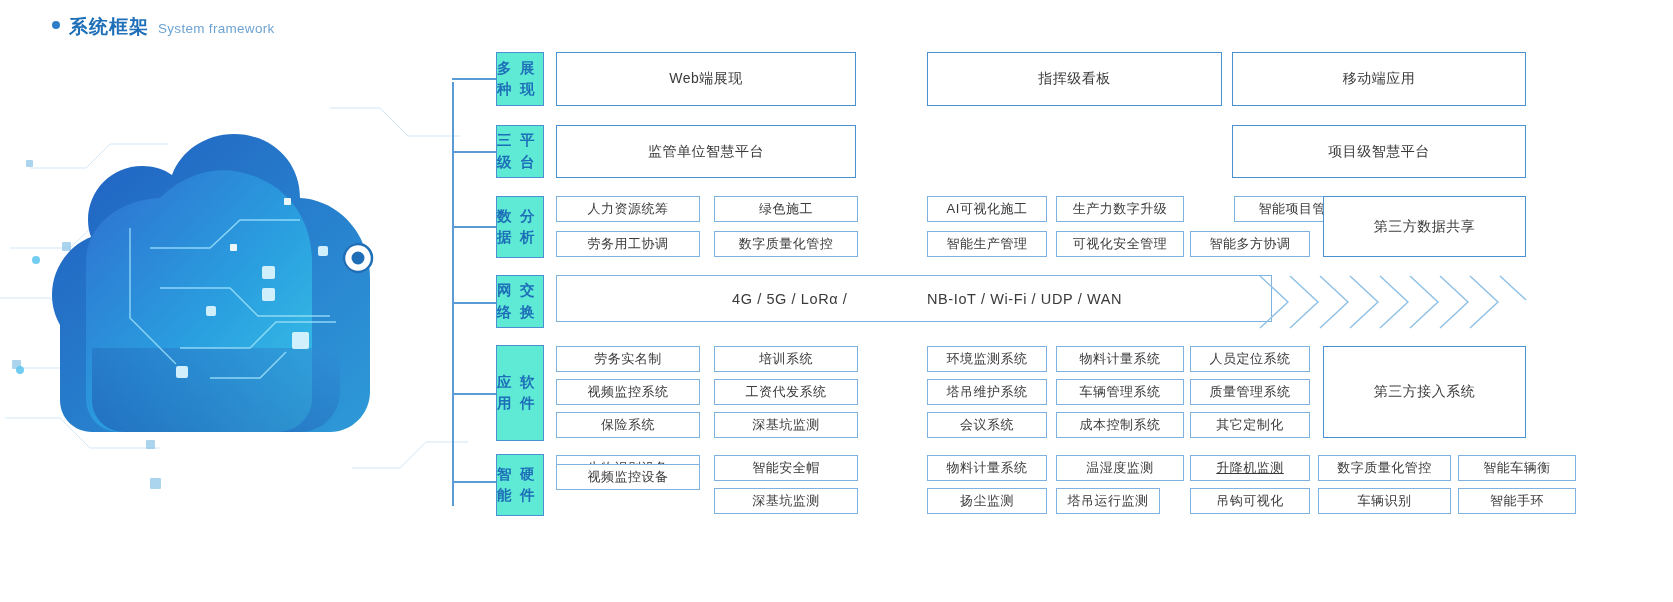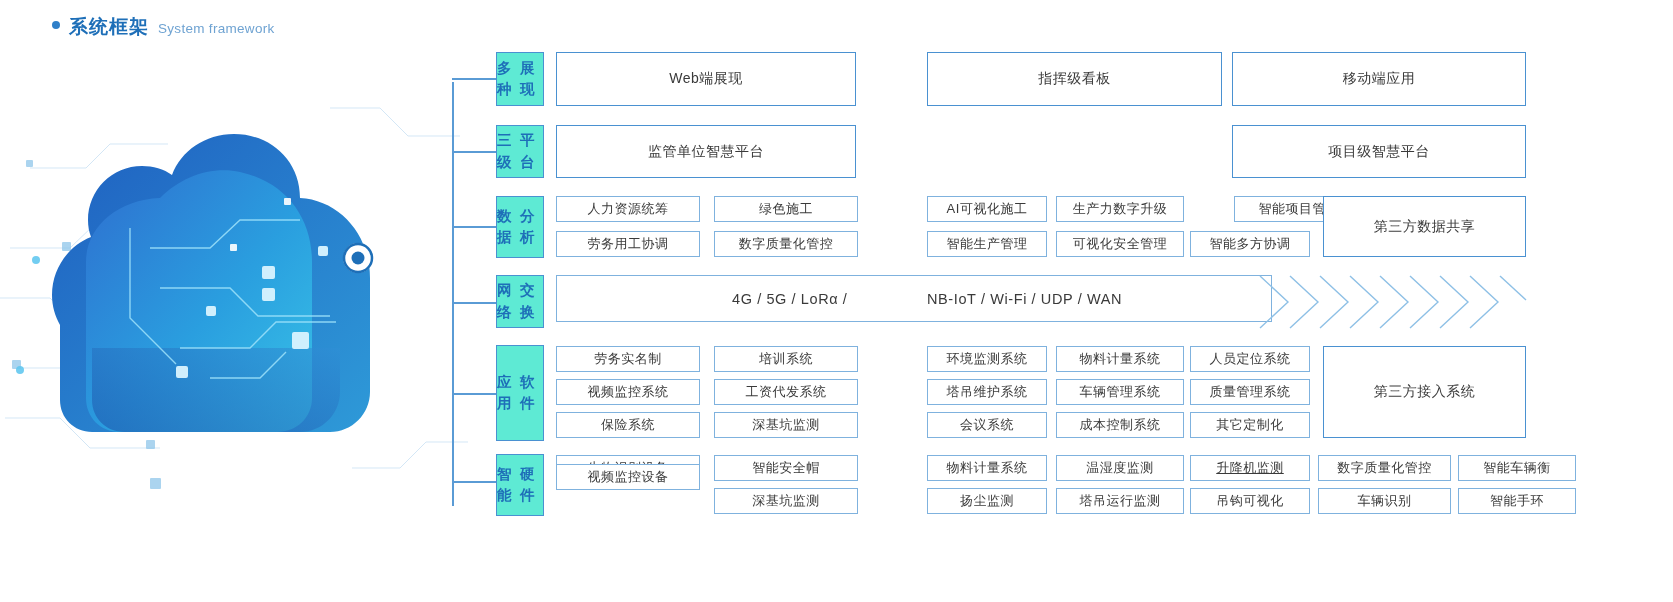--- a/index.html
+++ b/index.html
@@ -282,21 +282,21 @@
   </div>
   <div class="cell" style="left:104px;top:407px;width:144px;height:26px;">生物识别设备</div>
   <div class="cell" style="left:262px;top:407px;width:144px;height:26px;">智能安全帽</div>
   <div class="cell" style="left:104px;top:416px;width:144px;height:26px;">视频监控设备</div>
   <div class="cell" style="left:262px;top:440px;width:144px;height:26px;">深基坑监测</div>
 
   <div class="cell" style="left:475px;top:407px;width:120px;height:26px;">物料计量系统</div>
   <div class="cell" style="left:604px;top:407px;width:128px;height:26px;">温湿度监测</div>
   <div class="cell" style="left:738px;top:407px;width:120px;height:26px;text-decoration:underline;">升降机监测</div>
   <div class="cell" style="left:475px;top:440px;width:120px;height:26px;">扬尘监测</div>
-  <div class="cell" style="left:604px;top:440px;width:128px;height:26px;">塔吊运行监测</div>
+  <div class="cell" style="left:604px;top:440px;width:104px;height:26px;">塔吊运行监测</div>
   <div class="cell" style="left:738px;top:440px;width:120px;height:26px;">吊钩可视化</div>
 
   <div class="cell" style="left:866px;top:407px;width:133px;height:26px;">数字质量化管控</div>
   <div class="cell" style="left:1006px;top:407px;width:118px;height:26px;">智能车辆衡</div>
   <div class="cell" style="left:866px;top:440px;width:133px;height:26px;">车辆识别</div>
   <div class="cell" style="left:1006px;top:440px;width:118px;height:26px;">智能手环</div>
 
 </div>
 
 </body></html>

